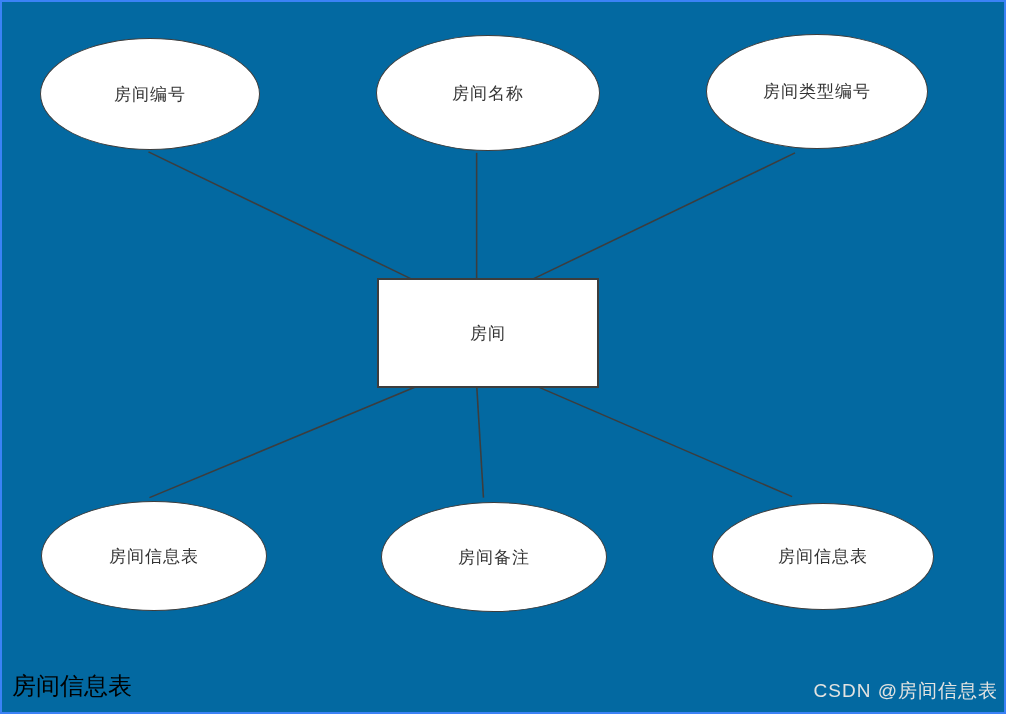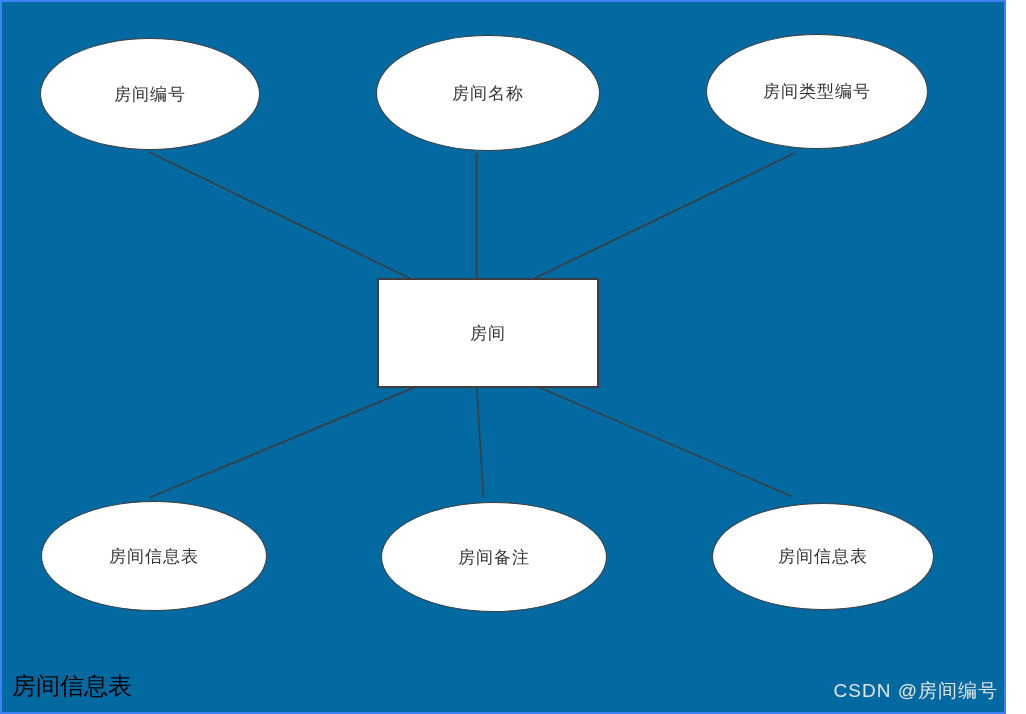--- a/index.html
+++ b/index.html
@@ -100,15 +100,15 @@
   </div>
   <div class="node ellipse attr-5">
     <span>房间信息表</span>
   </div>
 
   <div class="node rect entity">
     <span>房间</span>
   </div>
 
   <div class="caption">房间信息表</div>
-  <div class="watermark">CSDN @房间编号</div>
+  <div class="watermark">CSDN @房间信息表</div>
 
 </div>
 
 </body></html>

